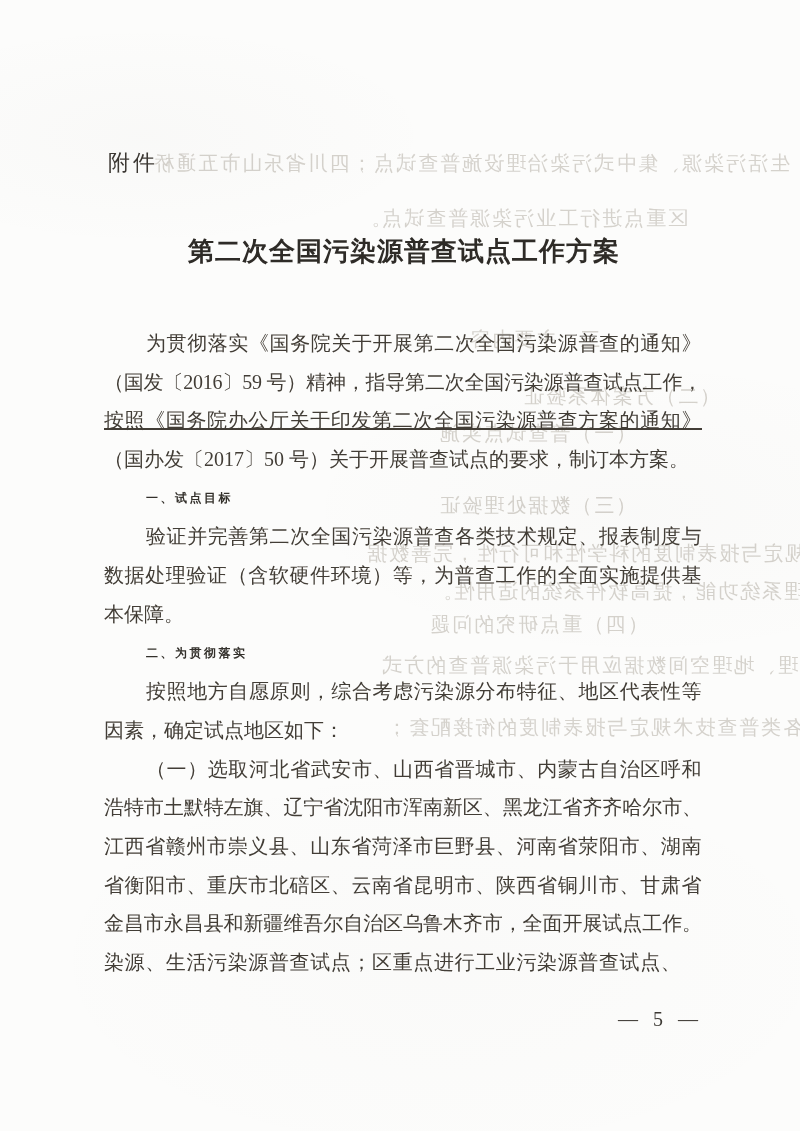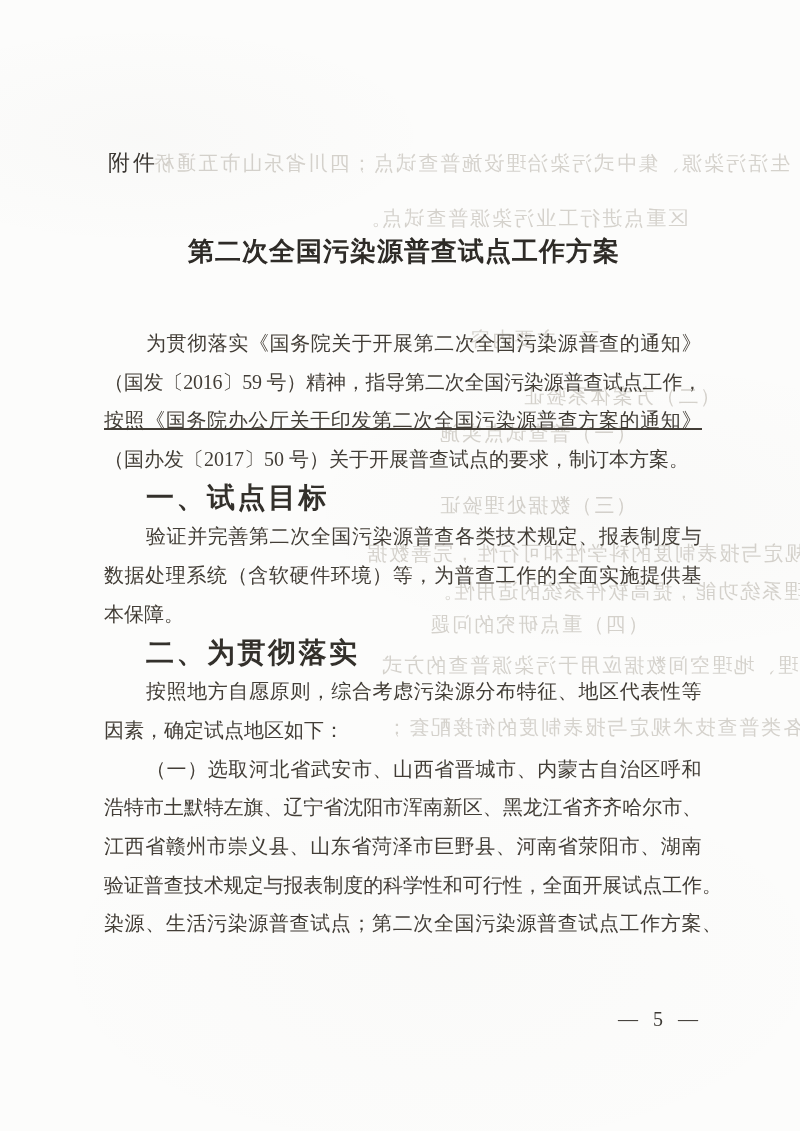--- a/index.html
+++ b/index.html
@@ -42,21 +42,21 @@
     font-family:"Liberation Serif","DejaVu Serif",serif;
   }
   .body-lines{
     position:absolute;left:104px;top:328px;width:598px;
     font-size:20px;color:#423d36;
   }
   .line{height:38.7px;line-height:30px;white-space:nowrap;}
   .line.indent{padding-left:42px;}
   .line.h{
     font-family:"Liberation Sans","DejaVu Sans",sans-serif;
-    font-weight:700;color:#33302b;letter-spacing:2.5px;font-size:28px;
+    font-weight:700;color:#33302b;letter-spacing:2.5px;font-size:12px;
   }
   .line .t{display:inline-block;}
   .page-number{
     position:absolute;top:1008px;left:618px;
     font-size:20px;color:#3c3833;
     letter-spacing:2px;word-spacing:6px;white-space:nowrap;
   }
 </style>
 </head>
 <body>
@@ -82,27 +82,28 @@
 
     <div class="doc-title">第二次全国污染源普查试点工作方案</div>
 
     <div class="body-lines">
         <div class="line indent j"><span class="t" style="letter-spacing: 0.592593px;">为贯彻落实《国务院关于开展第二次全国污染源普查的通知》</span></div>
         <div class="line j"><span class="t" style="letter-spacing: -0.205882px;">（国发〔2016〕59 号）精神，指导第二次全国污染源普查试点工作，</span></div>
         <div class="line j"><span class="t" style="letter-spacing: 0.62069px; text-decoration: underline;">按照《国务院办公厅关于印发第二次全国污染源普查方案的通知》</span></div>
         <div class="line"><span class="t">（国办发〔2017〕50 号）关于开展普查试点的要求，制订本方案。</span></div>
         <div class="line indent h"><span class="t">一、试点目标</span></div>
         <div class="line indent j"><span class="t" style="letter-spacing: 0.592593px;">验证并完善第二次全国污染源普查各类技术规定、报表制度与</span></div>
-        <div class="line j"><span class="t" style="letter-spacing: 0.62069px;">数据处理系统（含软硬件环境）等，为普查工作的全面实施提供基</span></div>
+        <div class="line j"><span class="t" style="letter-spacing: 0.62069px;">数据处理验证（含软硬件环境）等，为普查工作的全面实施提供基</span></div>
         <div class="line"><span class="t">本保障。</span></div>
         <div class="line indent h"><span class="t">二、为贯彻落实</span></div>
         <div class="line indent j"><span class="t" style="letter-spacing: 0.592593px;">按照地方自愿原则，综合考虑污染源分布特征、地区代表性等</span></div>
         <div class="line"><span class="t">因素，确定试点地区如下：</span></div>
         <div class="line indent j"><span class="t" style="letter-spacing: 0.592593px;">（一）选取河北省武安市、山西省晋城市、内蒙古自治区呼和</span></div>
         <div class="line j"><span class="t" style="letter-spacing: -0.0666667px; text-align: center;">浩特市土默特左旗、辽宁省沈阳市浑南新区、黑龙江省齐齐哈尔市、</span></div>
         <div class="line j"><span class="t" style="letter-spacing: 0.62069px; text-align: center;">江西省赣州市崇义县、山东省菏泽市巨野县、河南省荥阳市、湖南</span></div>
-        <div class="line j"><span class="t" style="letter-spacing: -0.0666667px;">验证普查技术规定与报表制度的科学性和可行性，全面开展试点工作。</span></div>
-        <div class="line j"><span class="t" style="letter-spacing: 0.62069px;">染源、生活污染源普查试点；第二次全国污染源普查试点工作方案、</span></div>
+        <div class="line j"><span class="t" style="letter-spacing: 0.62069px;">省衡阳市、重庆市北碚区、云南省昆明市、陕西省铜川市、甘肃省</span></div>
+        <div class="line j"><span class="t" style="letter-spacing: -0.0666667px;">金昌市永昌县和新疆维吾尔自治区乌鲁木齐市，全面开展试点工作。</span></div>
+        <div class="line j"><span class="t" style="letter-spacing: 0.62069px;">染源、生活污染源普查试点；区重点进行工业污染源普查试点、</span></div>
       </div>
 
     <div class="page-number">— 5 —</div>
   </div>
 </div>
 
 </body></html>

